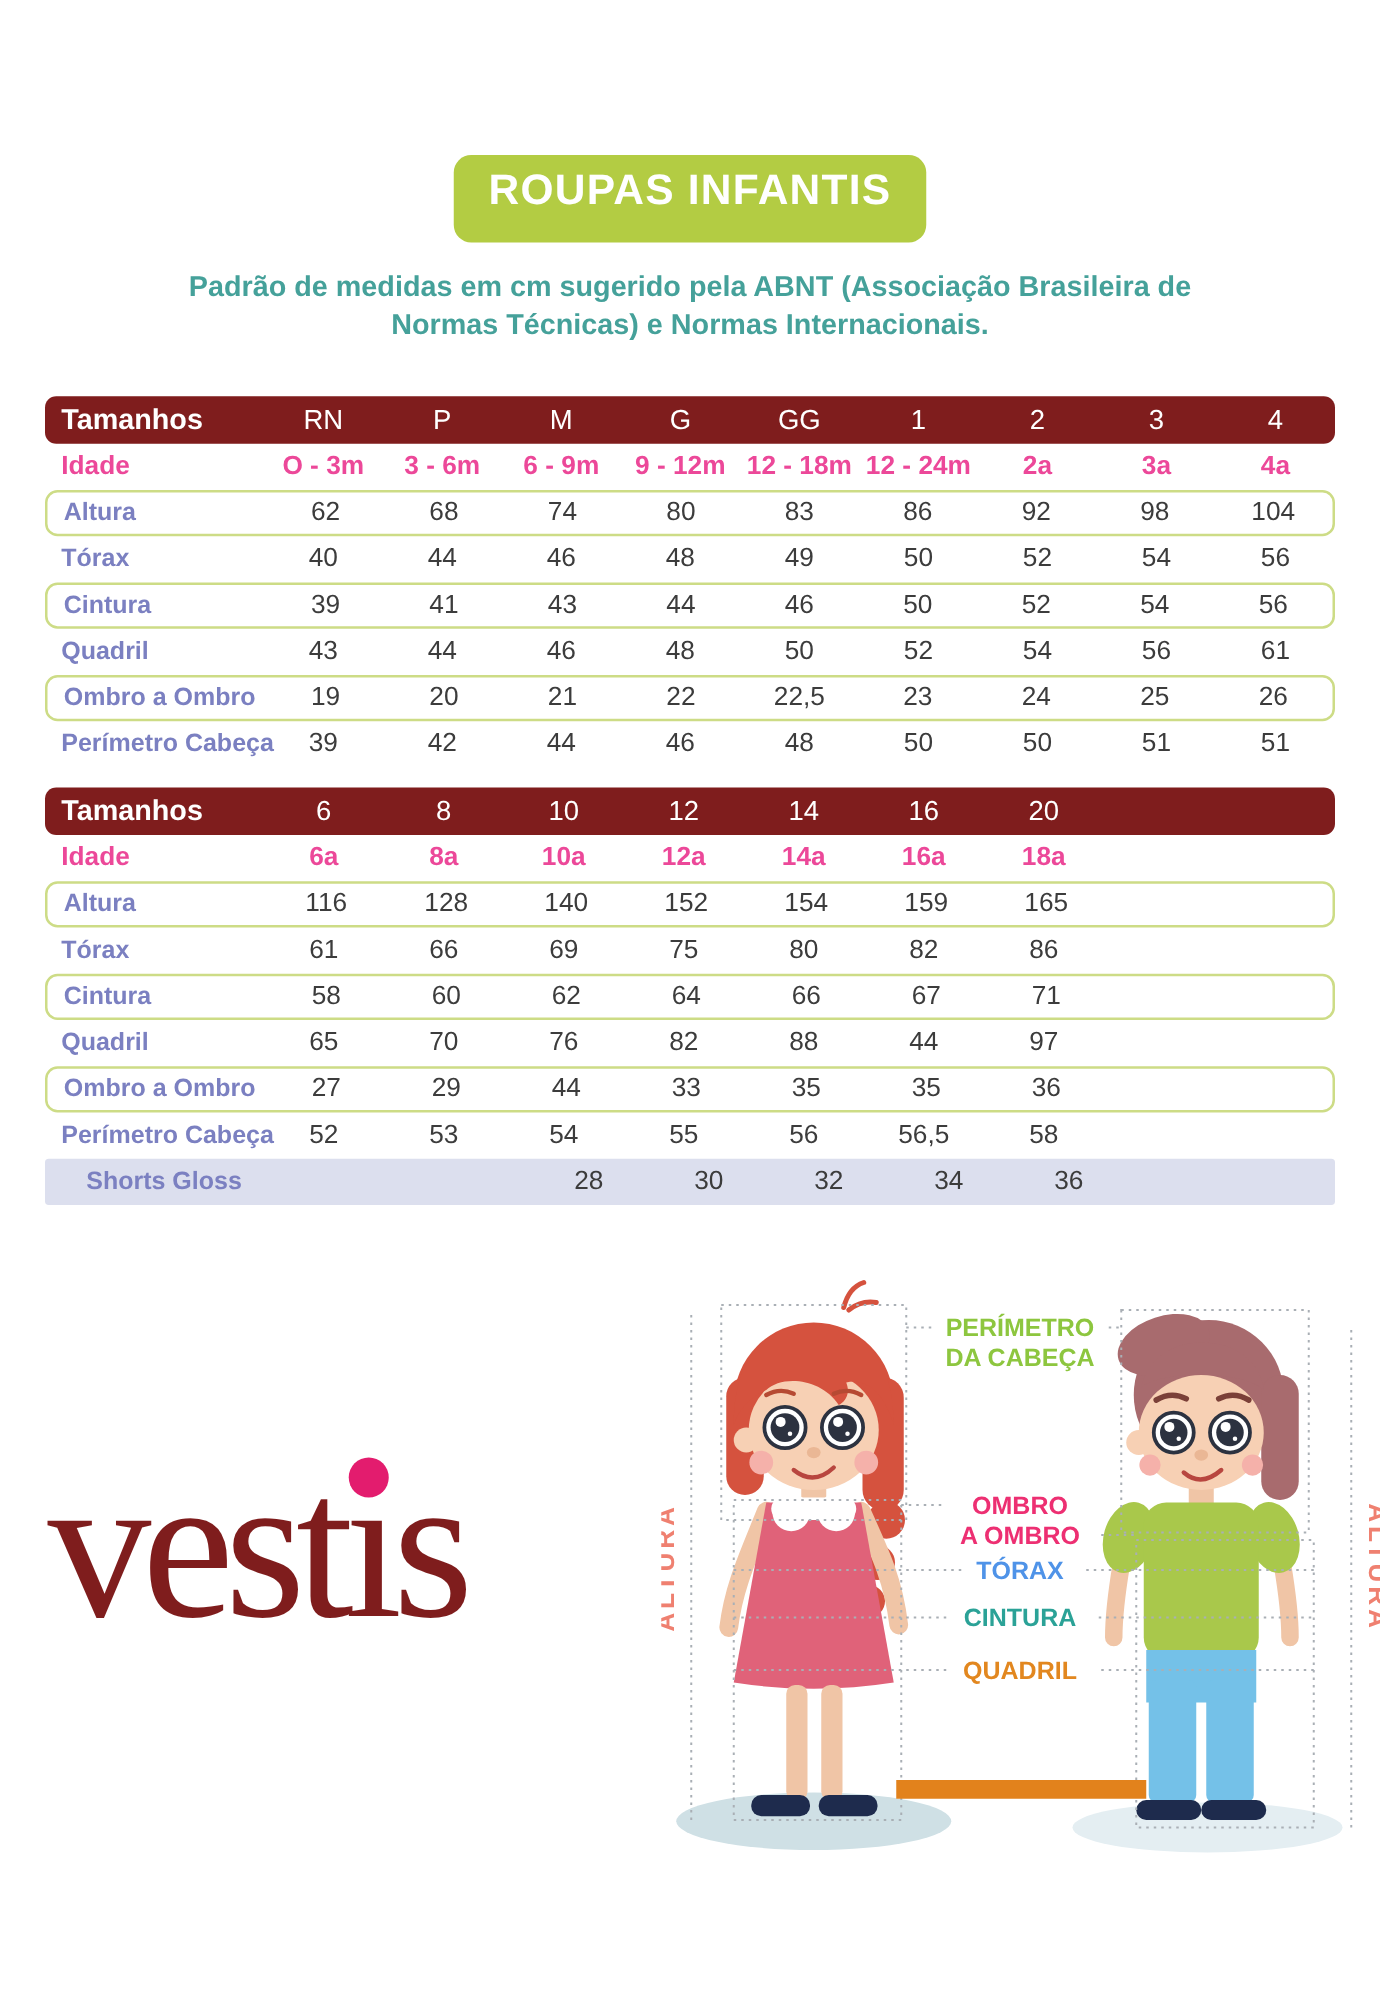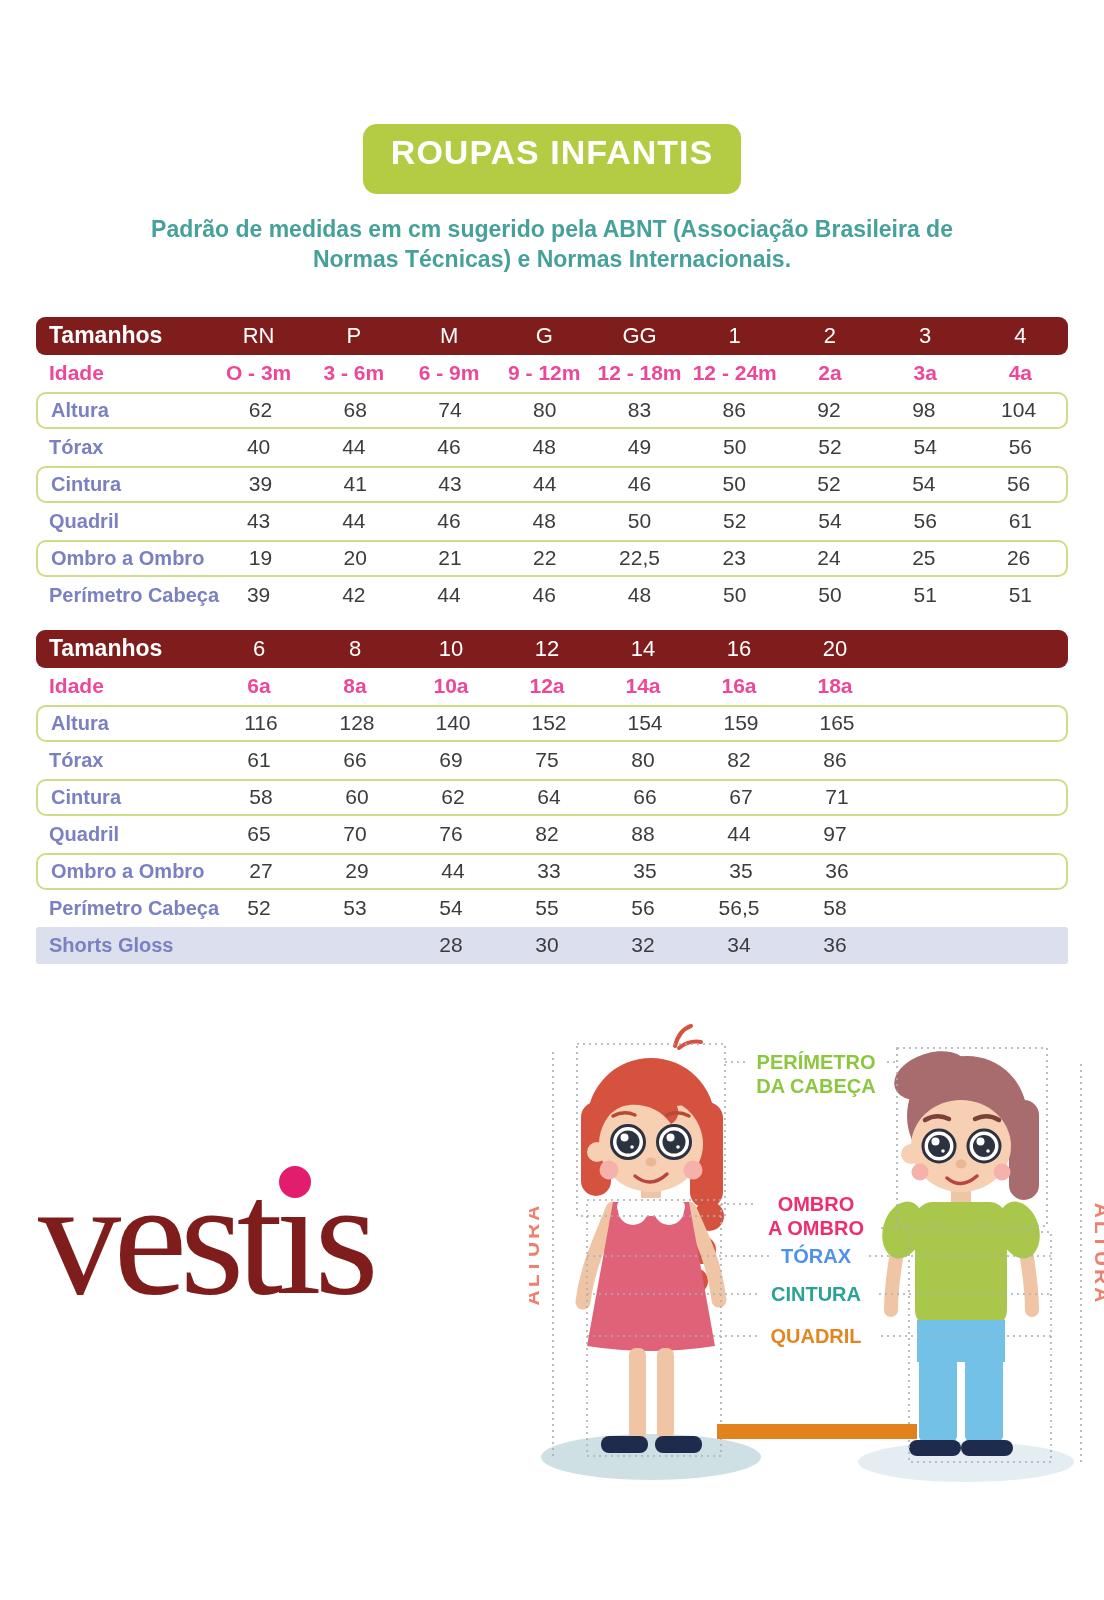--- a/index.html
+++ b/index.html
@@ -38,21 +38,21 @@
     padding-left:13px;font-weight:bold;font-size:20px;color:#7b80c1;
     white-space:nowrap;
   }
   .head-lbl{color:#fff;font-size:23px;}
   .val{text-align:center;font-size:21px;color:#3c3c3c;}
   .head-val{color:#fff;font-weight:normal;font-size:22px;}
   .row-age .lbl,.row-age .val{color:#ec4899;font-weight:bold;font-size:21px;}
   .row-bordered{
     border:2px solid #cddc86;border-radius:10px;background:#fff;
   }
-  .row-highlight{background:#dcdfee;border-radius:3px;}
+  .row-highlight{background:#dcdfee;border-radius:3px;padding-left:20px;}
   .row-highlight .lbl{color:#7b80c1;}
   
   .bottom{
     margin-top:40px;display:flex;justify-content:space-between;
     align-items:flex-start;
   }
   .logo-wrap{
     padding:150px 0 0 38px;
     font-family:"Liberation Serif","DejaVu Serif",serif;
     font-weight:normal;color:#7f1d1d;font-size:166px;line-height:1;

